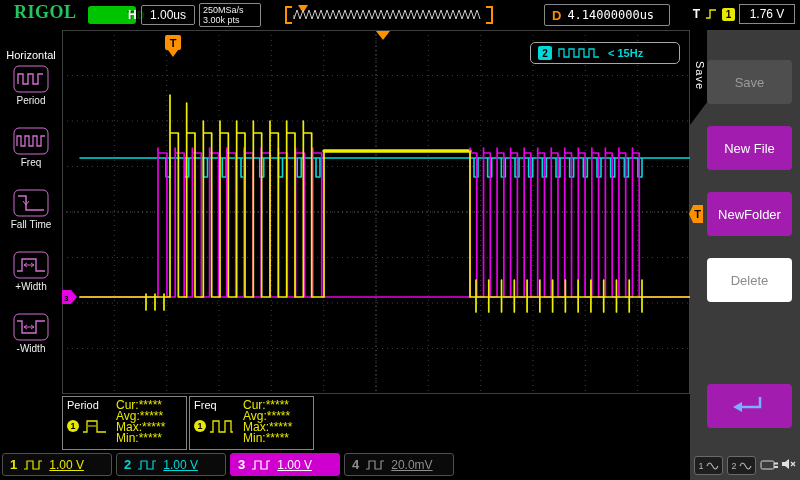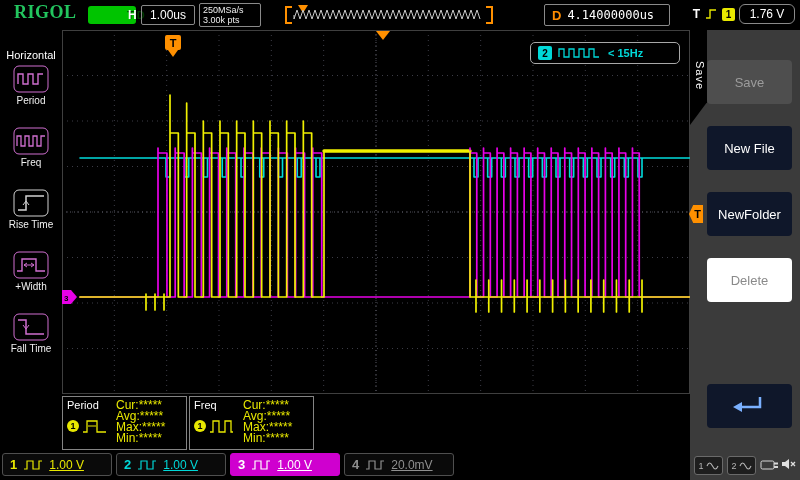--- a/index.html
+++ b/index.html
@@ -20,21 +20,21 @@
         font-size:9px;line-height:10px;padding:1px 3px;color:#eee;}
   .membar{left:284px;top:5px;width:210px;height:20px;}
   .d-box{left:544px;top:4px;width:126px;height:22px;border:1px solid #8a8a8a;border-radius:2px;
         display:flex;align-items:center;gap:6px;padding:0 7px;}
   .d-letter{color:#ff8c00;font-weight:bold;font-size:13px;}
   .d-value{font-size:12px;font-family:"DejaVu Sans Mono",monospace;}
   .trig-group{right:5px;top:4px;display:flex;align-items:center;gap:4px;}
   .t-letter{font-size:12px;font-weight:bold;}
   .t-ch{width:13px;height:13px;background:#e8e800;border-radius:2px;color:#000;
         font-size:10px;font-weight:bold;display:flex;align-items:center;justify-content:center;}
-  .t-val{width:56px;height:20px;border:1px solid #8a8a8a;border-radius:6px;
+  .t-val{width:56px;height:20px;border:1px solid #8a8a8a;border-radius:0;
         display:flex;align-items:center;justify-content:center;font-size:12px;}
 
   
   .sidebar{left:0;top:44px;width:62px;height:450px;}
   .sb-title{font-size:11px;color:#fff;text-align:center;margin-top:5px;}
   .sb-item{width:62px;height:62px;display:flex;flex-direction:column;align-items:center;padding-top:4px;}
   .sb-item:first-of-type{margin-top:4px;}
   .sb-label{font-size:10px;color:#f0f0f0;margin-top:2px;white-space:nowrap;}
 
   
@@ -46,21 +46,21 @@
   .fb-val{color:#00d8d8;font-size:11px;font-weight:bold;}
 
   
   .rpanel{left:690px;top:30px;width:110px;height:450px;background:#3b3b3b;}
   .save-notch{left:690px;top:30px;width:17px;height:95px;background:#000;
         clip-path:polygon(0 0,100% 0,100% 76%,0 100%);}
   .save-tab{left:691px;top:40px;width:15px;height:72px;color:#fff;font-size:11px;
         writing-mode:vertical-rl;text-align:center;letter-spacing:1px;}
   .rbtn{left:707px;width:85px;height:44px;border-radius:4px;display:flex;
         align-items:center;justify-content:center;font-size:13px;}
-  .rbtn.on{background:#0f172a;color:#fff;}
+  .rbtn.on{background:#a21caf;color:#fff;}
   .rbtn.dis-light{background:#4e4e4e;color:#9c9c9c;}
   .rbtn.dis-dark{background:#ffffff;color:#8a8a8a;}
   .t-tab{left:689px;top:205px;width:14px;height:18px;background:#ff9000;color:#000;font-weight:bold;
         font-size:11px;display:flex;align-items:center;justify-content:center;
         clip-path:polygon(30% 0,100% 0,100% 100%,30% 100%,0 50%);padding-left:3px;}
 
   
   .meas{top:396px;width:125px;height:54px;border:1px solid #848484;background:#000;
         display:flex;gap:3px;padding:2px 4px;}
   .meas-left{width:46px;}
@@ -121,47 +121,47 @@
   </div>
 
   <div class="sb-item">
     <svg width="36" height="28" viewBox="0 0 36 28">
       <rect x="1" y="1" width="34" height="26" rx="5" stroke="#d06fd0" fill="none"></rect>
       <path d="M4,19 V9 H8 V19 H12 V9 H16 V19 H20 V9 H24 V19 H28 V9 H32" stroke="#d06fd0" stroke-width="1.3" fill="none"></path>
     </svg>
     <div class="sb-label">Freq</div>
   </div>
 
-  <div class="sb-item">
-    <svg width="36" height="28" viewBox="0 0 36 28">
-      <rect x="1" y="1" width="34" height="26" rx="5" stroke="#d2d2d2" fill="none"></rect>
-      <path d="M5,21 H13 V7 H31" stroke="#d2d2d2" stroke-width="1.5" fill="none"></path>
-      <path d="M10,16 l3,-4 l3,4" stroke="#d2d2d2" stroke-width="1" fill="none"></path>
-    </svg>
-    <div class="sb-label">Rise Time</div>
+
+  <div class="sb-item">
+    <svg width="36" height="28" viewBox="0 0 36 28">
+      <rect x="1" y="1" width="34" height="26" rx="5" stroke="#d06fd0" fill="none"></rect>
+      <path d="M5,7 H13 V21 H31" stroke="#d06fd0" stroke-width="1.5" fill="none"></path>
+      <path d="M10,12 l3,4 l3,-4" stroke="#d06fd0" stroke-width="1" fill="none"></path>
+    </svg>
+    <div class="sb-label">Fall Time</div>
   </div>
 
   <div class="sb-item">
     <svg width="36" height="28" viewBox="0 0 36 28">
       <rect x="1" y="1" width="34" height="26" rx="5" stroke="#d06fd0" fill="none"></rect>
       <path d="M4,20 H9 V8 H23 V20 H32" stroke="#d06fd0" stroke-width="1.4" fill="none"></path>
       <path d="M11,14 H21 M11,14 l3,-2 M11,14 l3,2 M21,14 l-3,-2 M21,14 l-3,2" stroke="#d06fd0" stroke-width="1" fill="none"></path>
     </svg>
     <div class="sb-label">+Width</div>
   </div>
 
   <div class="sb-item">
     <svg width="36" height="28" viewBox="0 0 36 28">
       <rect x="1" y="1" width="34" height="26" rx="5" stroke="#d06fd0" fill="none"></rect>
-      <path d="M5,7 H13 V21 H31" stroke="#d06fd0" stroke-width="1.5" fill="none"></path>
-      <path d="M10,12 l3,4 l3,-4" stroke="#d06fd0" stroke-width="1" fill="none"></path>
-    </svg>
-    <div class="sb-label">Fall Time</div>
-  </div>
-
+      <path d="M4,8 H9 V20 H23 V8 H32" stroke="#d06fd0" stroke-width="1.4" fill="none"></path>
+      <path d="M11,14 H21 M11,14 l3,-2 M11,14 l3,2 M21,14 l-3,-2 M21,14 l-3,2" stroke="#d06fd0" stroke-width="1" fill="none"></path>
+    </svg>
+    <div class="sb-label">-Width</div>
+  </div>
 </div>
 
 <div class="abs scope">
   <svg id="scopeSvg" width="628" height="364" viewBox="0 0 628 364">
     <g id="gridG">
         <line x1="52.333333333333336" y1="0" x2="52.333333333333336" y2="364" stroke="#3c3c46" stroke-dasharray="1,4"></line>
         <line x1="104.66666666666667" y1="0" x2="104.66666666666667" y2="364" stroke="#3c3c46" stroke-dasharray="1,4"></line>
         <line x1="157" y1="0" x2="157" y2="364" stroke="#3c3c46" stroke-dasharray="1,4"></line>
         <line x1="209.33333333333334" y1="0" x2="209.33333333333334" y2="364" stroke="#3c3c46" stroke-dasharray="1,4"></line>
         <line x1="261.6666666666667" y1="0" x2="261.6666666666667" y2="364" stroke="#3c3c46" stroke-dasharray="1,4"></line>

